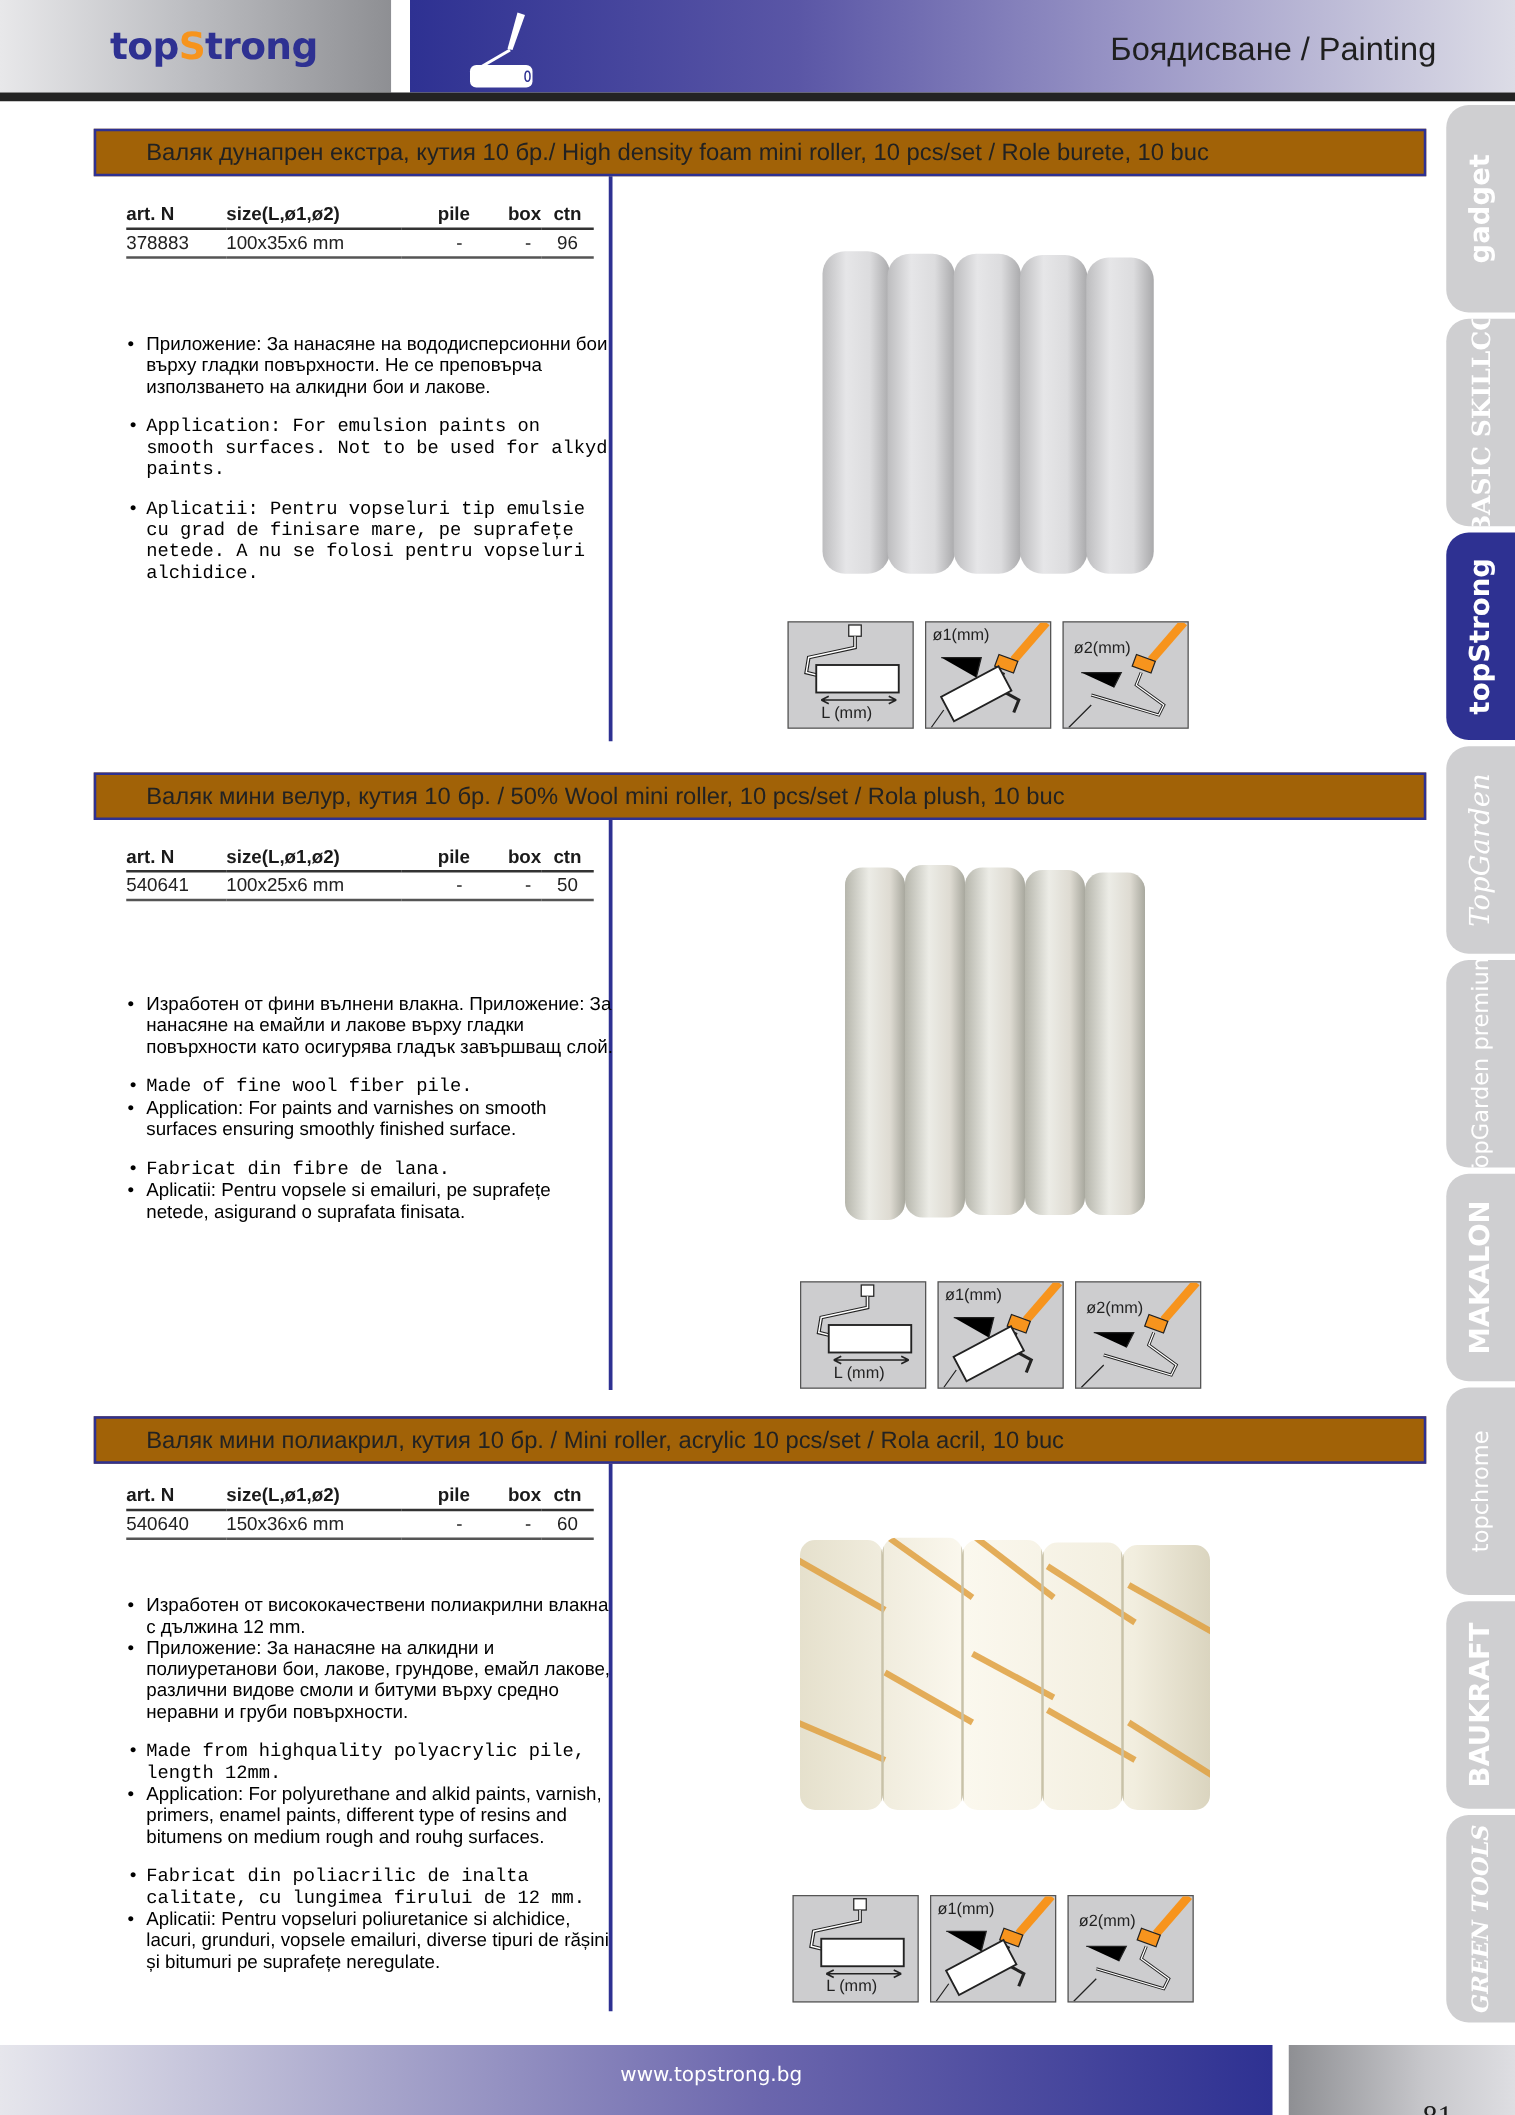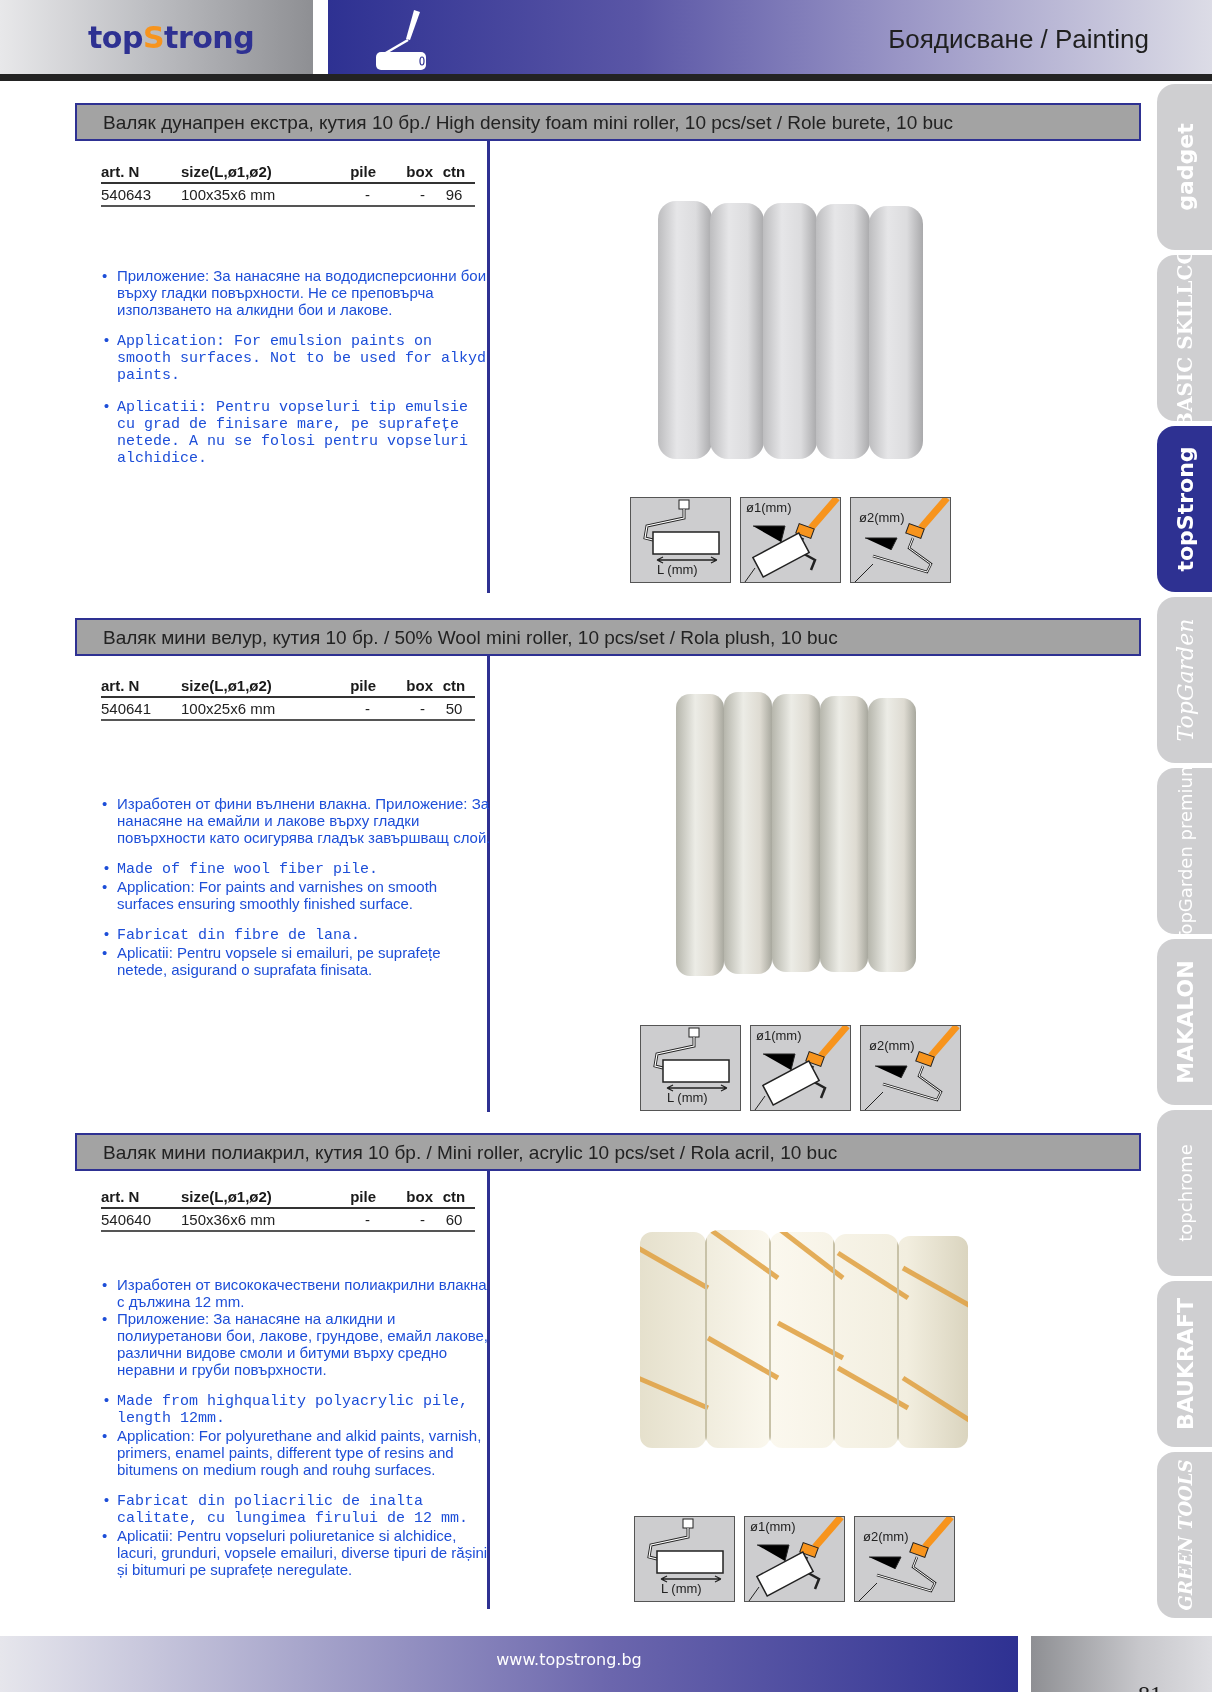--- a/index.html
+++ b/index.html
@@ -18,35 +18,35 @@
 
   
   .tabs { position: absolute; left: 1157px; top: 84px; width: 55px; height: 1550px; }
   .tab { position: absolute; left: 0; width: 55px; height: 166px; background: #cfcfd1; border-radius: 18px 0 0 18px; overflow: hidden; }
   .tab.active { background: #2e3192; }
   .tab span { position: absolute; left: 50%; top: 50%; transform: translate(-50%,-50%) rotate(-90deg); white-space: nowrap; color: #ffffff; font-weight: bold; font-size: 22px; font-family: "DejaVu Sans", sans-serif; }
   .tab span.ser { font-family: "DejaVu Serif", serif; font-style: italic; font-weight: normal; }
   .tab span.sm { font-size: 18px; font-weight: normal; }
 
   
-  .sec-title { position: absolute; left: 75px; width: 1066px; height: 38px; background: #a3a3a3; border: 2px solid #2e3192; font-size: 19px; color: #222; padding: 7px 0 0 26px; white-space: nowrap; }
+  .sec-title { position: absolute; left: 75px; width: 1066px; height: 38px; background: #a16207; border: 2px solid #2e3192; font-size: 19px; color: #222; padding: 7px 0 0 40px; white-space: nowrap; }
   .vline { position: absolute; left: 487px; width: 3px; background: #2e3192; }
 
   table.spec { position: absolute; left: 101px; width: 374px; border-collapse: collapse; font-size: 15px; }
   table.spec th { font-weight: bold; text-align: left; border-bottom: 2px solid #333; padding: 0 0 1px 0; height: 22px; }
   table.spec td { border-bottom: 2px solid #555; padding: 0; height: 23px; color: #222; }
   table.spec .c-art { width: 80px; }
   table.spec .c-size { width: 140px; }
   table.spec .c-pile { width: 55px; text-align: right; }
   table.spec .c-box { width: 57px; text-align: right; }
   table.spec .c-ctn { width: 42px; text-align: center; }
   table.spec td.c-pile { padding-right: 6px; }
   table.spec td.c-box { padding-right: 8px; }
 
-  ul.desc { position: absolute; left: 101px; width: 390px; list-style: none; font-size: 15px; line-height: 17px; color: #1d4ed8; }
+  ul.desc { position: absolute; left: 101px; width: 390px; list-style: none; font-size: 15px; line-height: 17px; color: #000000; }
   ul.desc li { position: relative; padding-left: 16px; }
   ul.desc li::before { content: "•"; position: absolute; left: 1px; top: 0; }
   ul.desc li.gap { margin-top: 15px; font-family: Liberation Mono, monospace; }
 
   .photo { position: absolute; }
   .pics { position: absolute; display: flex; gap: 9px; }
   .pic { width: 101px; height: 86px; background: #cdcdcf; border: 1px solid #555; position: relative; overflow: hidden; }
 
   
   .ftr { position: absolute; left: 0; top: 1636px; width: 1018px; height: 56px; background: linear-gradient(90deg, #e6e6ec 0%, #a7a5cb 30%, #6b66ad 60%, #2e3192 100%); }
@@ -112,21 +112,21 @@
         <tr>
       <th class="c-art">art. N</th>
       <th class="c-size">size(L,ø1,ø2)</th>
       <th class="c-pile">pile</th>
       <th class="c-box">box</th>
       <th class="c-ctn">ctn</th>
     </tr>
       </thead>
     <tbody>
       <tr>
-        <td class="c-art">540643</td>
+        <td class="c-art">378883</td>
         <td class="c-size">100x35x6 mm</td>
         <td class="c-pile">-</td>
         <td class="c-box">-</td>
         <td class="c-ctn">96</td>
       </tr>
     </tbody>
   </table>
   <ul class="desc" style="top:267px">
     <li>Приложение: За нанасяне на вододисперсионни бои върху гладки повърхности. Не се преповърча използването на алкидни бои и лакове.</li>
     <li class="gap">Application: For emulsion paints on smooth surfaces. Not to be used for alkyd paints.</li>

